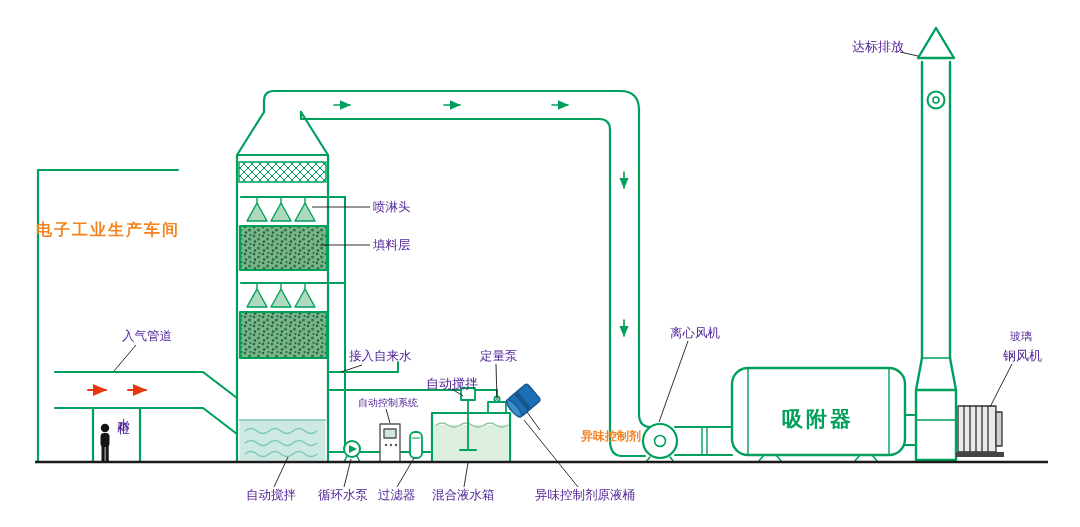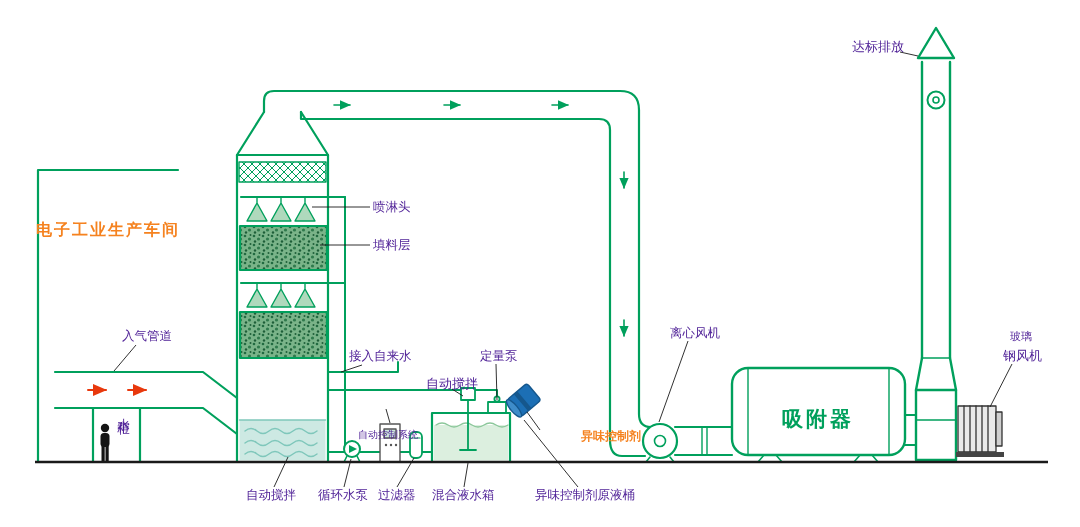--- a/index.html
+++ b/index.html
@@ -2,21 +2,21 @@
 <html><head>
 <meta charset="utf-8">
 <style>
   html,body{margin:0;padding:0;background:#fff;}
   .stage{
     position:relative;width:1080px;height:527px;background:#fff;overflow:hidden;
     font-family:"DejaVu Sans","Liberation Sans",sans-serif;color:#1a1a1a;
   }
   .stage svg{position:absolute;left:0;top:0;}
   .lbl{position:absolute;font-size:12.5px;line-height:1.15;white-space:nowrap;color:#4c1d95;}
-  .lbl.small{font-size:10px;margin-top:32px;}
+  .lbl.small{font-size:10px;}
   .lbl.mid{font-size:13px;}
   .lbl.orange{color:#F5821F;font-weight:700;margin-left:48px;}
   .lbl.workshop{font-size:16px;font-weight:700;color:#F5821F;letter-spacing:2px;}
   .lbl.bigGreen{font-size:21px;font-weight:700;color:#00A05C;letter-spacing:3px;text-align:center;width:96px;}
   .lbl.vert{writing-mode:vertical-rl;letter-spacing:2px;}
 </style>
 </head>
 <body>
 
 <div class="stage">

